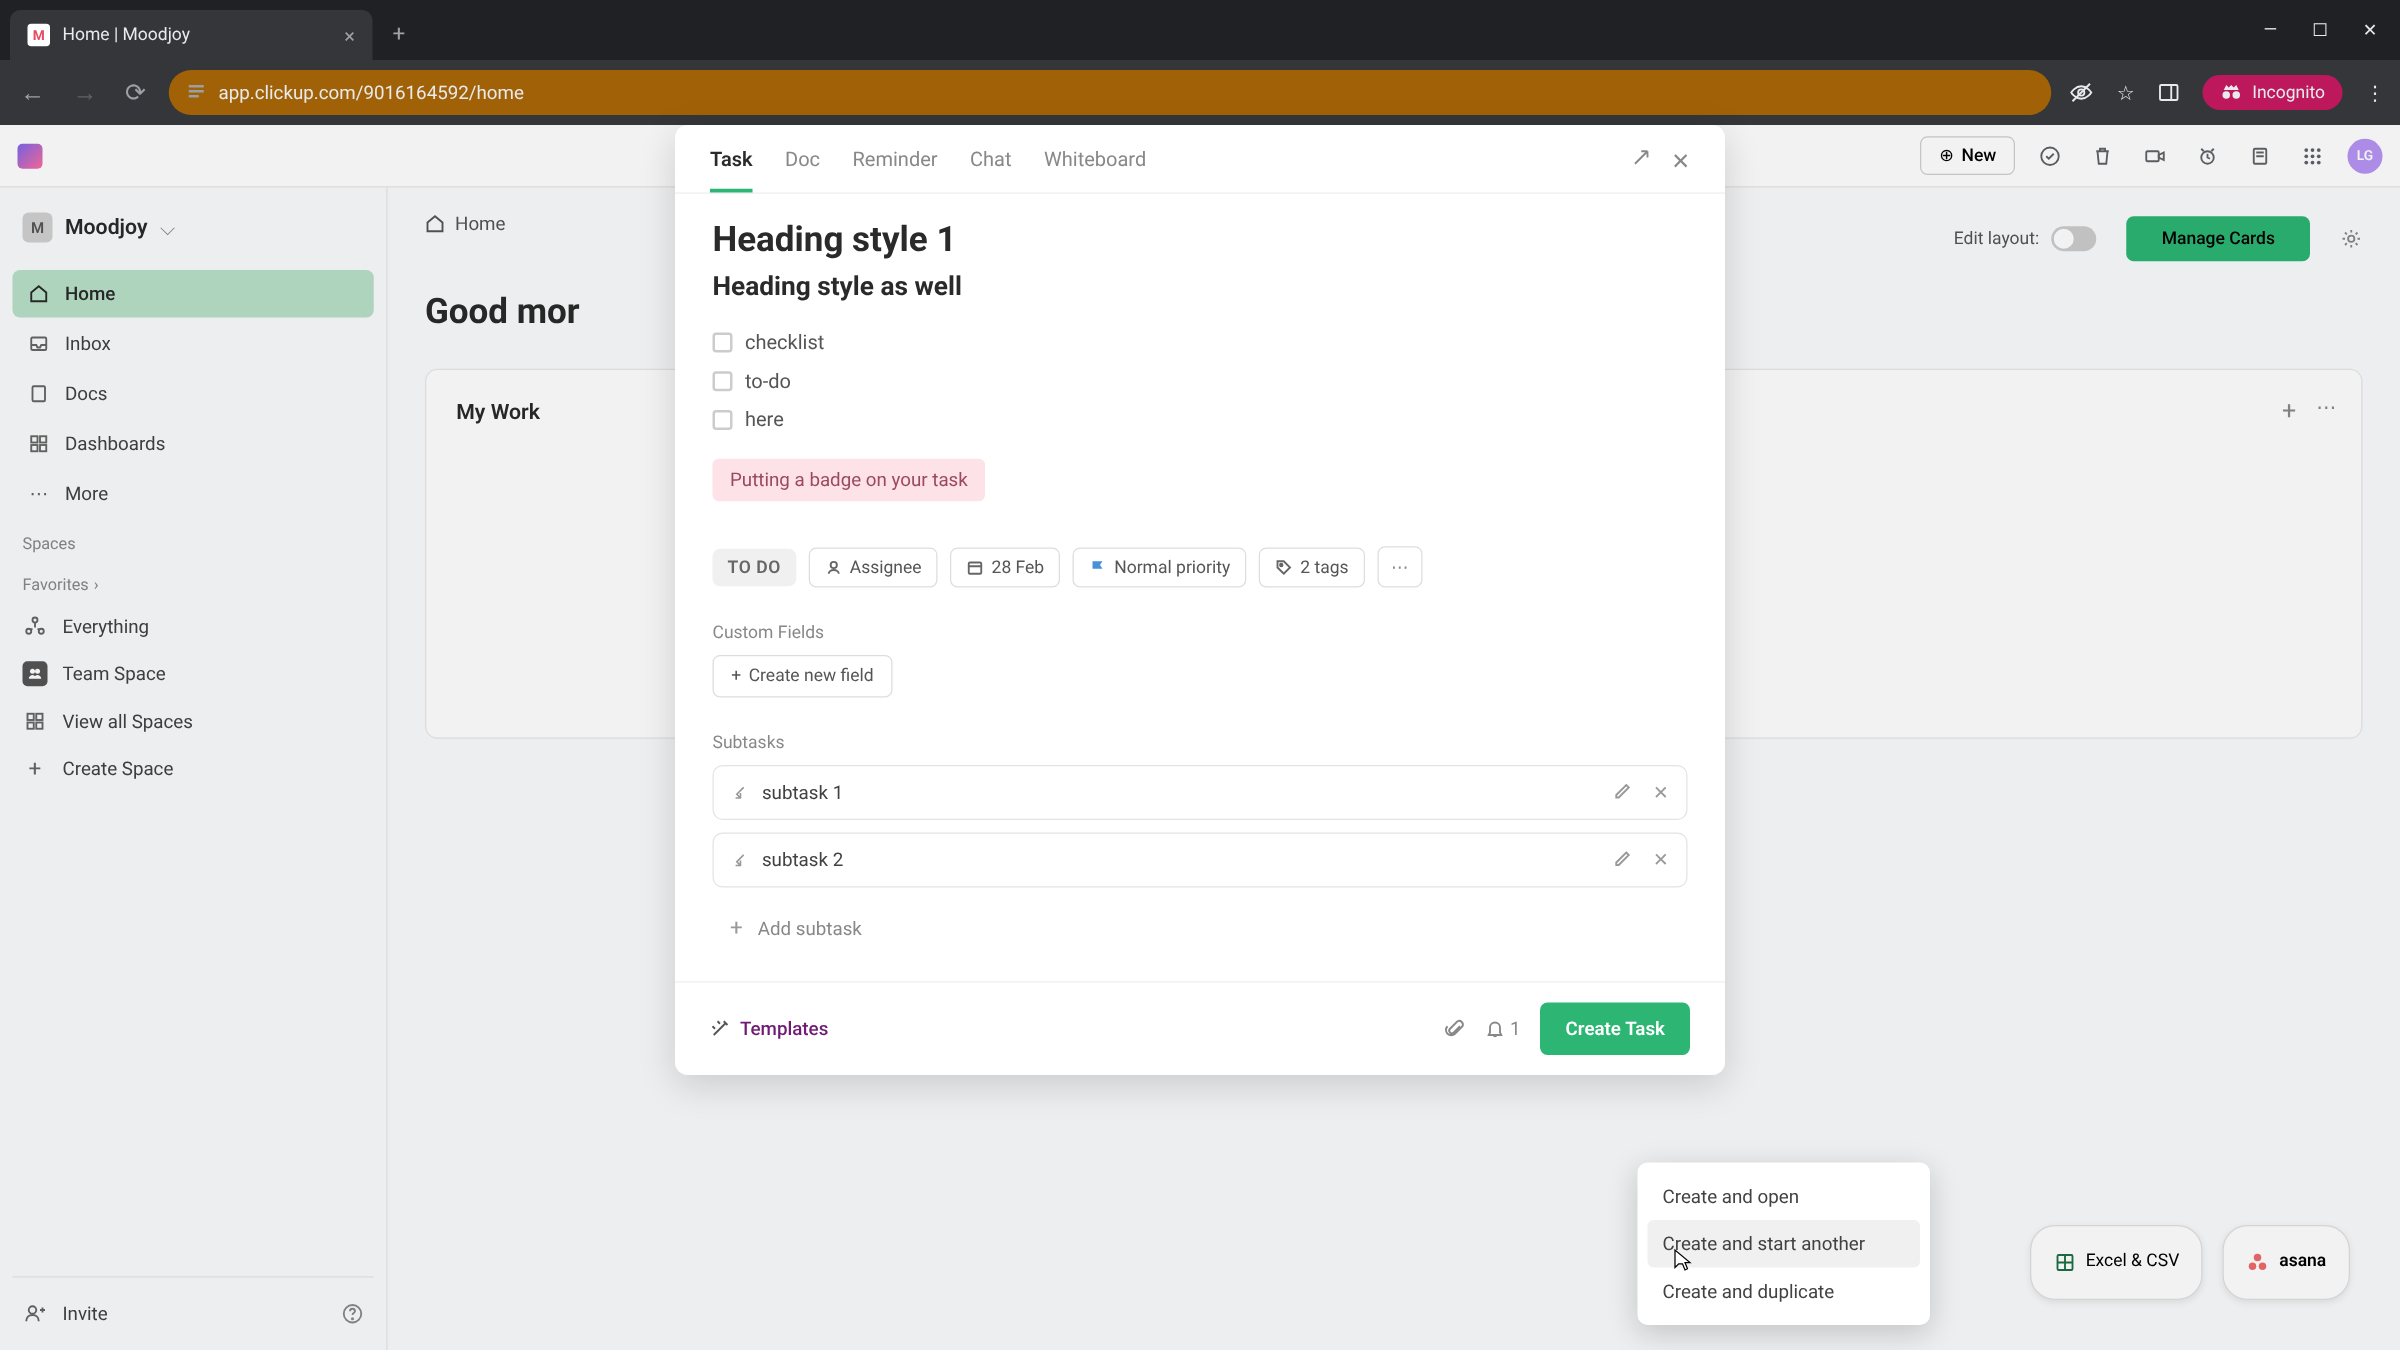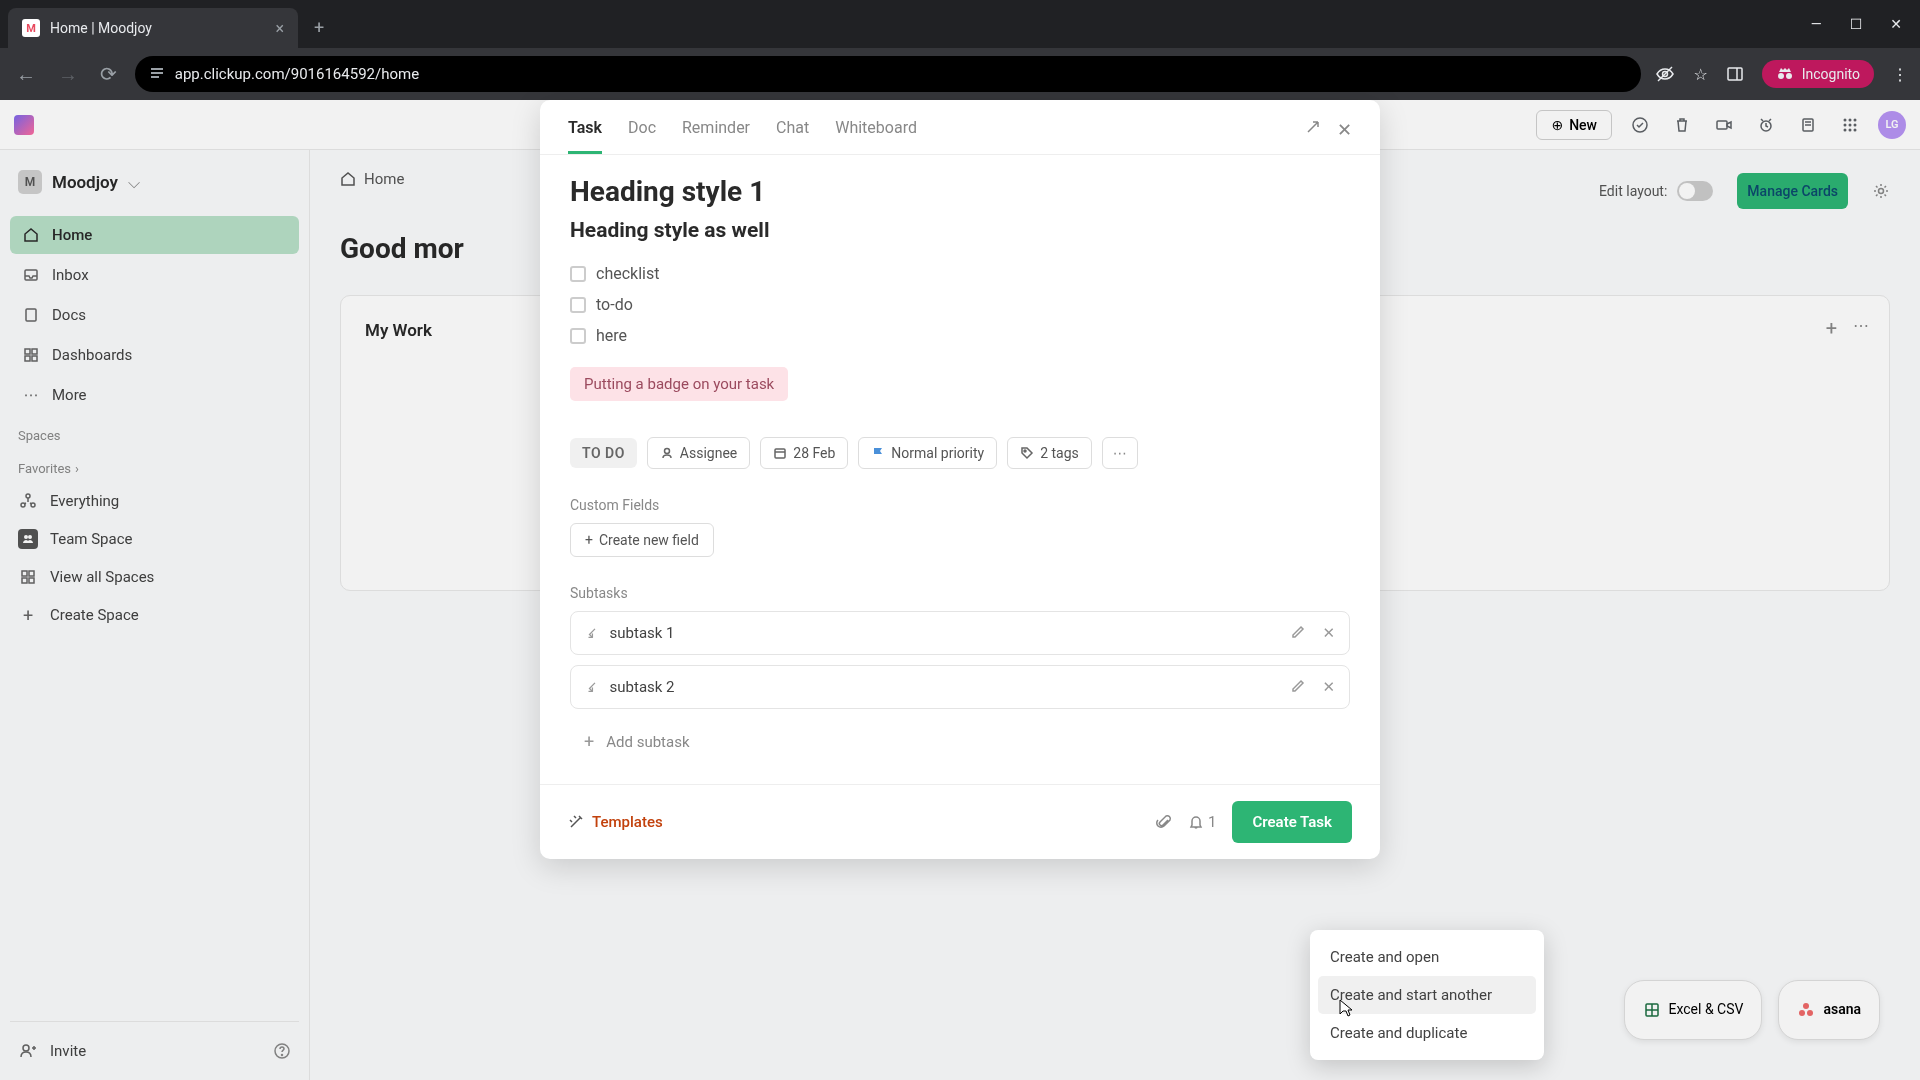--- a/index.html
+++ b/index.html
@@ -10,21 +10,21 @@
 .tab { background: #35363a; height: 40px; margin-top: 8px; border-radius: 8px 8px 0 0; display: flex; align-items: center; padding: 0 14px; gap: 10px; width: 290px; }
 .favicon { width: 18px; height: 18px; background: #fff; border-radius: 3px; display: flex; align-items: center; justify-content: center; font-size: 11px; font-weight: bold; color: #e84a5f; }
 .tab-title { color: #e8eaed; font-size: 14px; flex: 1; }
 .tab-close { color: #9aa0a6; font-size: 16px; }
 .new-tab { color: #9aa0a6; font-size: 18px; margin-left: 10px; margin-top: 6px; padding: 6px; }
 .window-controls { margin-left: auto; display: flex; gap: 28px; color: #e8eaed; padding-right: 10px; }
 .window-controls span { font-size: 14px; }
 
 .browser-bar { background: #35363a; height: 52px; display: flex; align-items: center; padding: 0 12px; gap: 14px; }
 .nav-btn { color: #9aa0a6; font-size: 20px; padding: 4px; }
-.url-bar { flex: 1; background: #000000; border-radius: 20px; height: 36px; display: flex; align-items: center; padding: 0 14px; color: #e8eaed; font-size: 15px; gap: 10px; }
+.url-bar { flex: 1; background: #a16207; border-radius: 20px; height: 36px; display: flex; align-items: center; padding: 0 14px; color: #e8eaed; font-size: 15px; gap: 10px; }
 .url-icon { color: #9aa0a6; }
 .browser-actions { display: flex; gap: 18px; align-items: center; color: #e8eaed; }
 .incognito-badge { background: #be185d; border-radius: 18px; padding: 6px 14px; display: flex; align-items: center; gap: 8px; font-size: 14px; }
 
 
 .app { position: absolute; top: 100px; left: 0; right: 0; bottom: 0; background: #fafbfc; display: flex; }
 .overlay { position: absolute; inset: 0; background: rgba(0,0,0,0.05); pointer-events: none; z-index: 5; }
 
 
 .topbar { position: absolute; top: 0; left: 0; right: 0; height: 50px; background: #fff; border-bottom: 1px solid #e8e8e8; display: flex; align-items: center; padding: 0 14px; z-index: 2; }
@@ -47,21 +47,21 @@
 .space-icon { width: 20px; height: 20px; display: flex; align-items: center; justify-content: center; }
 .sidebar-bottom { margin-top: auto; border-top: 1px solid #e8e8e8; padding-top: 10px; display: flex; align-items: center; }
 
 
 .main { flex: 1; padding: 70px 30px 20px; position: relative; z-index: 1; }
 .breadcrumb { display: flex; align-items: center; gap: 8px; color: #555; font-size: 15px; margin-bottom: 24px; }
 .main-header { display: flex; align-items: center; }
 .edit-layout { margin-left: auto; display: flex; align-items: center; gap: 10px; font-size: 14px; color: #555; }
 .toggle { width: 36px; height: 20px; background: #ccc; border-radius: 10px; position: relative; }
 .toggle::after { content: ''; position: absolute; width: 16px; height: 16px; background: #fff; border-radius: 50%; top: 2px; left: 2px; }
-.manage-cards { background: #2db574; color: #0c4a6e; border: none; border-radius: 6px; padding: 10px 10px; font-size: 14px; font-weight: 500; margin-left: 14px; }
+.manage-cards { background: #2db574; color: #000000; border: none; border-radius: 6px; padding: 10px 28px; font-size: 14px; font-weight: 500; margin-left: 14px; }
 .settings-icon { margin-left: 14px; color: #888; }
 .greeting { font-size: 28px; font-weight: 700; color: #2a2a2a; margin-top: 20px; }
 .work-card { background: #fff; border: 1px solid #e8e8e8; border-radius: 10px; margin-top: 30px; padding: 24px; position: relative; }
 .work-title { font-size: 17px; font-weight: 600; color: #2a2a2a; }
 .work-actions { position: absolute; top: 20px; right: 20px; display: flex; gap: 16px; color: #888; }
 .empty-state { text-align: center; padding: 60px 20px 20px; color: #888; font-size: 15px; }
 .check-square { width: 56px; height: 56px; margin: 0 auto 20px; border-radius: 10px; background: #f0f0f0; display: flex; align-items: center; justify-content: center; color: #aaa; font-size: 26px; }
 .learn-link { color: #4a90d9; }
 .add-task-btn { background: #2db574; color: #fff; border: none; border-radius: 6px; padding: 10px 18px; font-size: 14px; margin-top: 16px; display: inline-flex; align-items: center; gap: 6px; }
 .bottom-actions { position: absolute; bottom: 40px; right: 40px; display: flex; gap: 16px; }
@@ -86,21 +86,21 @@
 .chip.status { background: #f0f0f0; border: none; font-weight: 600; color: #666; letter-spacing: 0.5px; }
 .chip.more { border-color: #ddd; color: #888; padding: 7px 10px; }
 .flag-blue { color: #4a90d9; }
 .section-h { font-size: 14px; color: #888; margin-top: 28px; margin-bottom: 10px; }
 .field-btn { border: 1px solid #ddd; border-radius: 6px; padding: 8px 14px; display: inline-flex; align-items: center; gap: 6px; font-size: 14px; color: #555; }
 .subtask-row { border: 1px solid #e4e4e4; border-radius: 8px; padding: 12px 14px; display: flex; align-items: center; gap: 12px; margin-bottom: 10px; font-size: 15px; color: #424242; }
 .subtask-icon { color: #999; transform: rotate(135deg); display: inline-block; }
 .subtask-actions { margin-left: auto; display: flex; gap: 16px; color: #999; }
 .add-subtask { padding: 12px 14px; display: flex; align-items: center; gap: 12px; font-size: 15px; color: #888; }
 .modal-footer { border-top: 1px solid #eee; padding: 16px 28px; display: flex; align-items: center; gap: 14px; }
-.templates-btn { display: flex; align-items: center; gap: 8px; font-size: 15px; color: #c2410c; font-weight: 500; }
+.templates-btn { display: flex; align-items: center; gap: 8px; font-size: 15px; color: #701a75; font-weight: 500; }
 .footer-right { margin-left: auto; display: flex; align-items: center; gap: 16px; }
 .footer-icon { color: #888; display: flex; align-items: center; gap: 4px; font-size: 15px; }
 .create-btn { background: #2db574; color: #fff; border: none; border-radius: 6px; padding: 12px 20px; font-size: 15px; font-weight: 600; }
 
 
 .dropdown { position: absolute; top: 930px; left: 1310px; background: #fff; border-radius: 8px; box-shadow: 0 6px 24px rgba(0,0,0,0.18); padding: 8px; width: 234px; z-index: 30; }
 .dd-item { padding: 10px 12px; font-size: 15px; color: #424242; border-radius: 5px; }
 .dd-item.hover { background: #f0f0f0; }
 .cursor { position: absolute; width: 16px; height: 20px; z-index: 40; }
 

